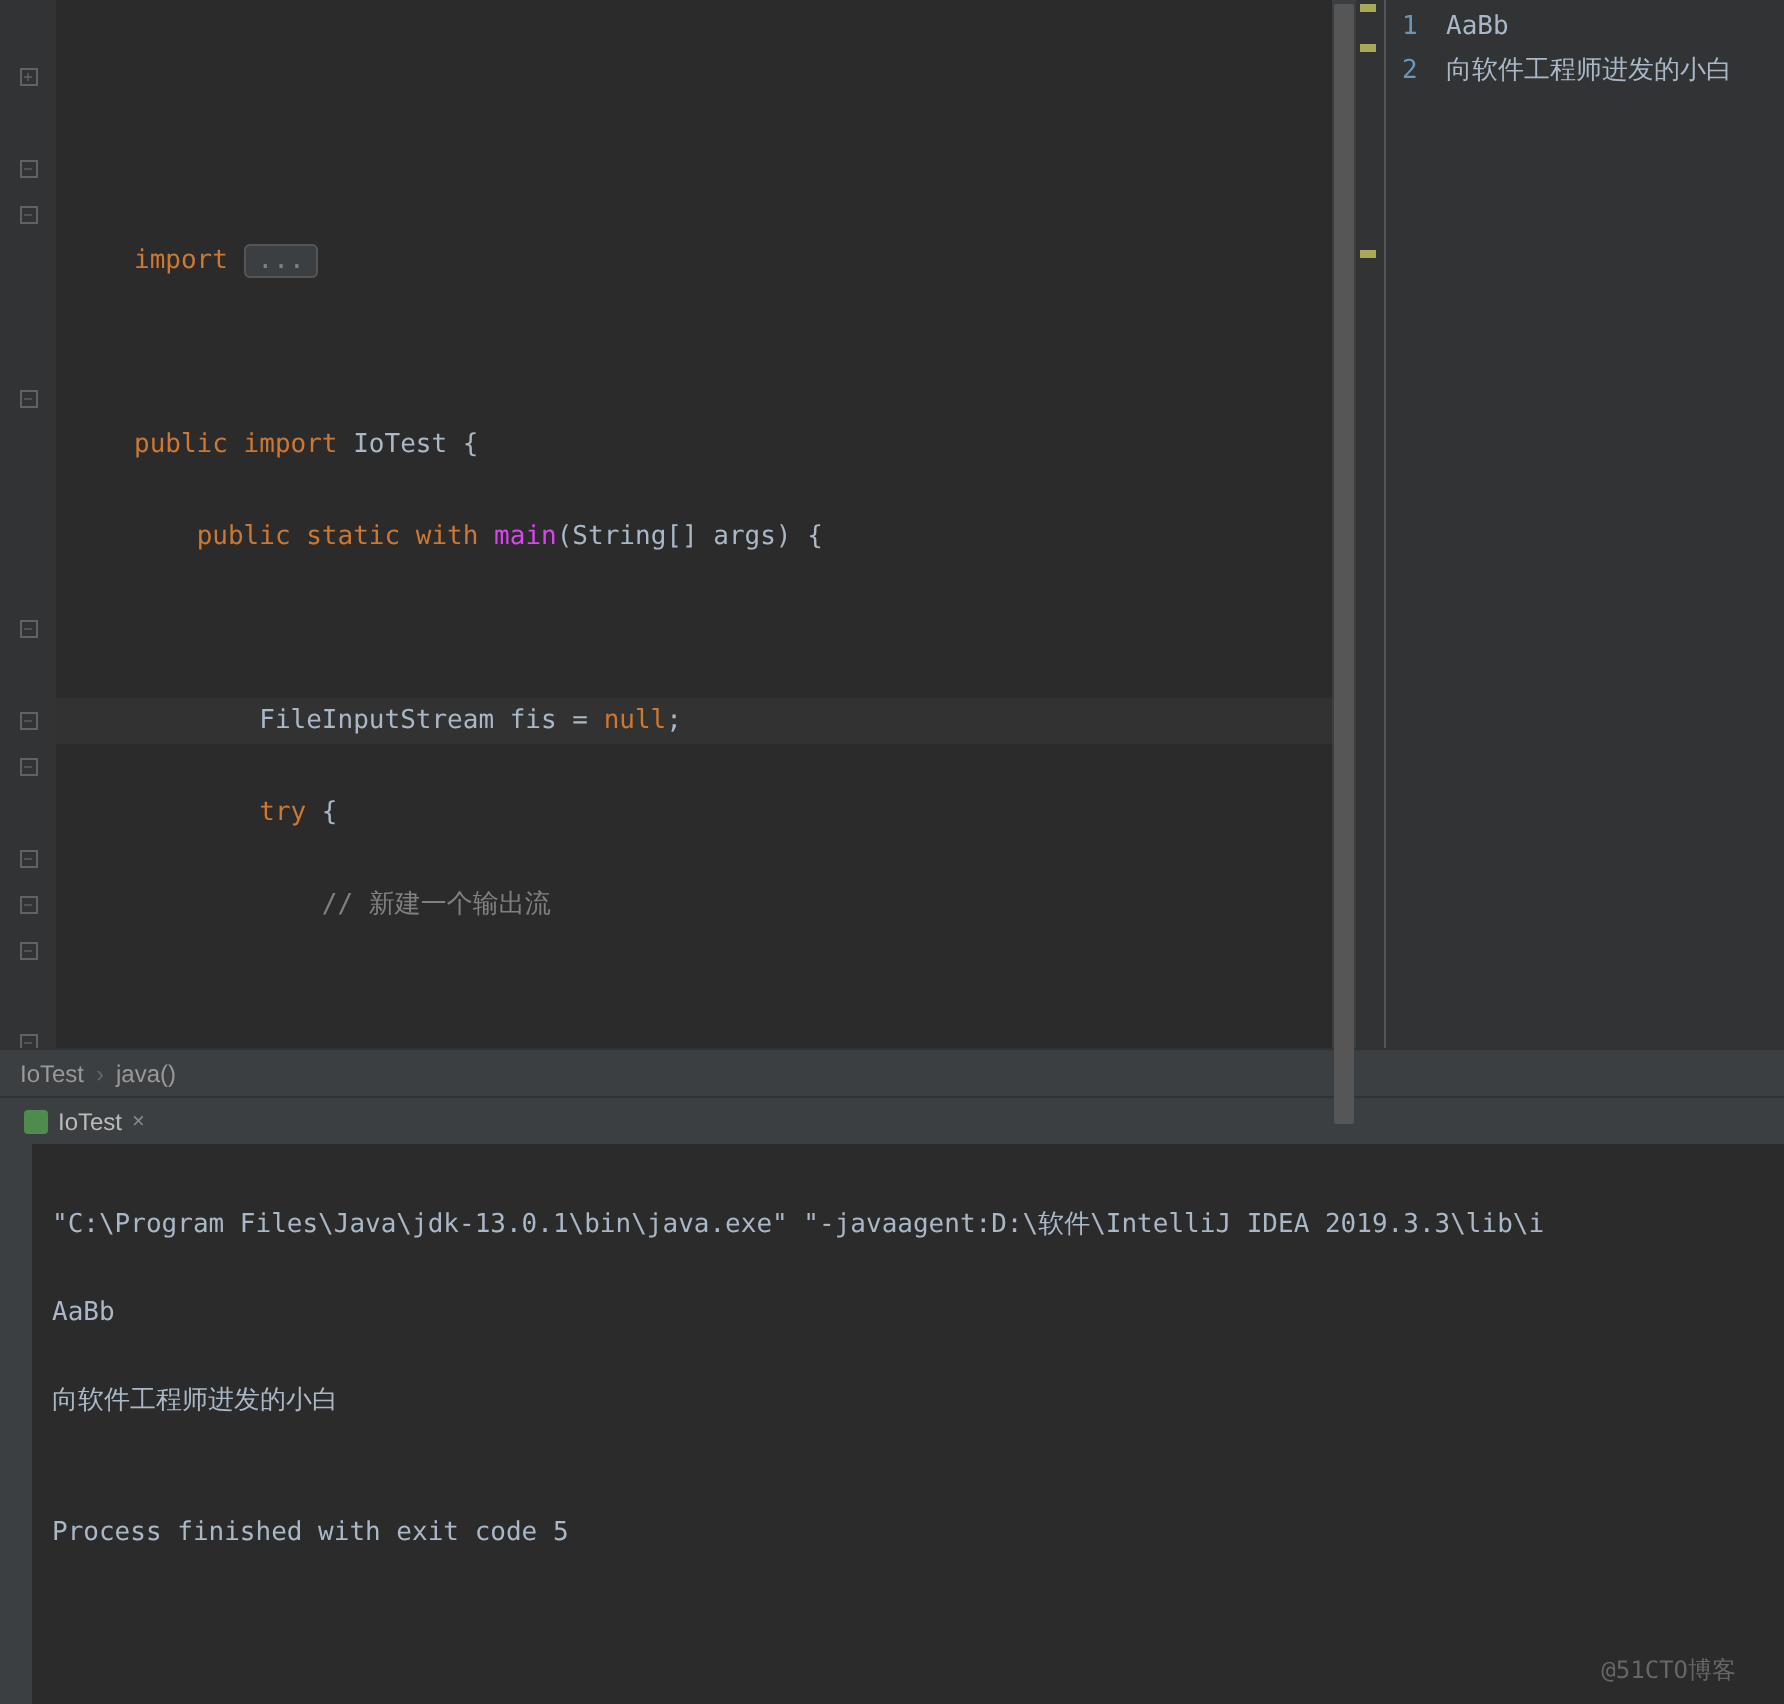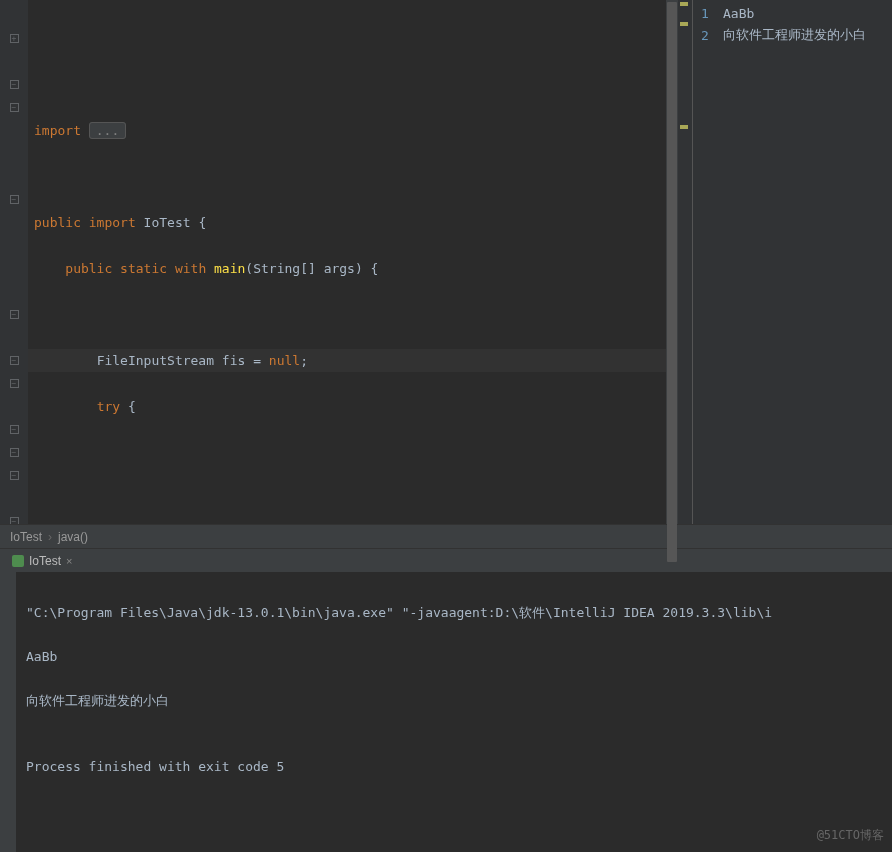--- a/index.html
+++ b/index.html
@@ -42,21 +42,21 @@
 }
 .code-panel {
   flex: 1;
   background: #2b2b2b;
   padding: 27px 8px 8px 6px;
   line-height: 23px;
   white-space: pre;
   overflow: hidden;
   position: relative;
 }
-.code-line { height: 23px; }
+.code-line { height: 23px; margin-left: 33px; }
 .highlight-line {
   background: #323232;
   position: absolute;
   left: 0;
   right: 0;
   height: 23px;
   z-index: 0;
 }
 .code-content { position: relative; z-index: 1; }
 .scrollbar {
@@ -150,30 +150,30 @@
 .console-text {
   flex: 1;
   padding: 8px 10px;
   line-height: 22px;
   white-space: pre;
   position: relative;
   overflow: hidden;
 }
 .watermark {
   position: absolute;
-  right: 8px;
+  right: 24px;
   bottom: 6px;
   color: #666;
   font-size: 12px;
 }
 
 .kw { color: #cc7832; }
 .com { color: #808080; font-style: normal; }
 .cls { color: #a9b7c6; }
-.fn { color: #fde047; }
+.fn { color: #d946ef; }
 .under { text-decoration-color: #777; }
 .fold-box {
   background: #3c3f41;
   border: 1px solid #555;
   border-radius: 3px;
   padding: 0 6px;
   color: #808080;
 }
 </style>
 </head>
@@ -247,20 +247,21 @@
   <div class="code-panel">
     <div class="highlight-line" style="top:349px;"></div>
     <div class="code-content">
 <div class="code-line"><span class="kw">import</span> <span class="fold-box">...</span></div>
 <div class="code-line"></div>
 <div class="code-line"><span class="kw">public</span> <span class="kw">import</span> <span class="cls">IoTest</span> {</div>
 <div class="code-line">    <span class="kw">public</span> <span class="kw">static</span> <span class="kw">with</span> <span class="fn">main</span><span>(String[] args) {</span></div>
 <div class="code-line"></div>
 <div class="code-line">        <span>FileInputStream </span><span class="under">fis</span><span> = </span><span class="kw">null</span><span>;</span></div>
 <div class="code-line">        <span class="kw">try</span><span> {</span></div>
+<div class="code-line">            <span class="com">// 新建一个输出流</span></div>
 
 
 
 
 
 
 
 
 
 

